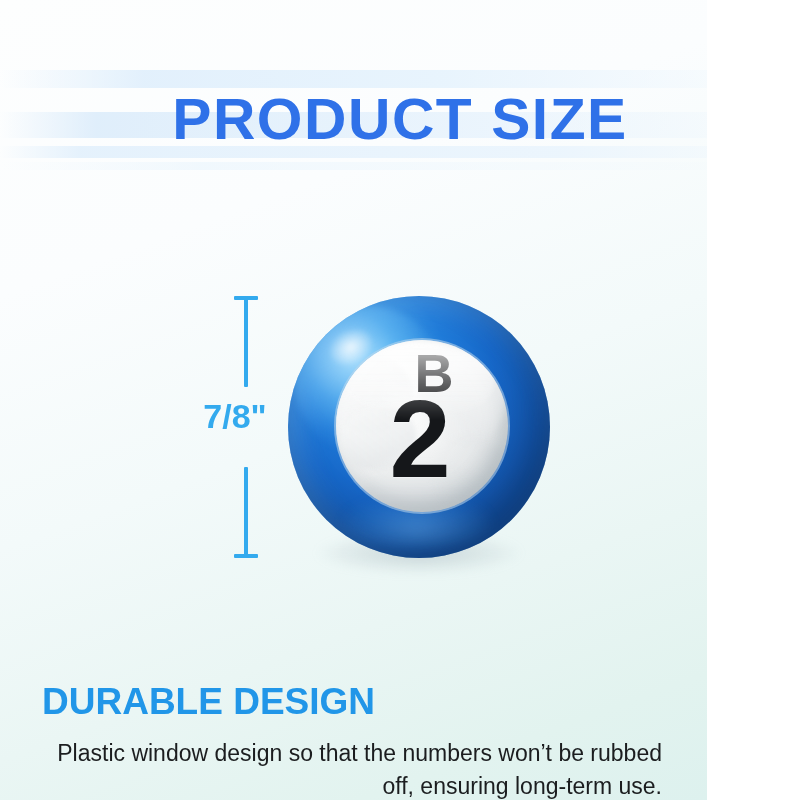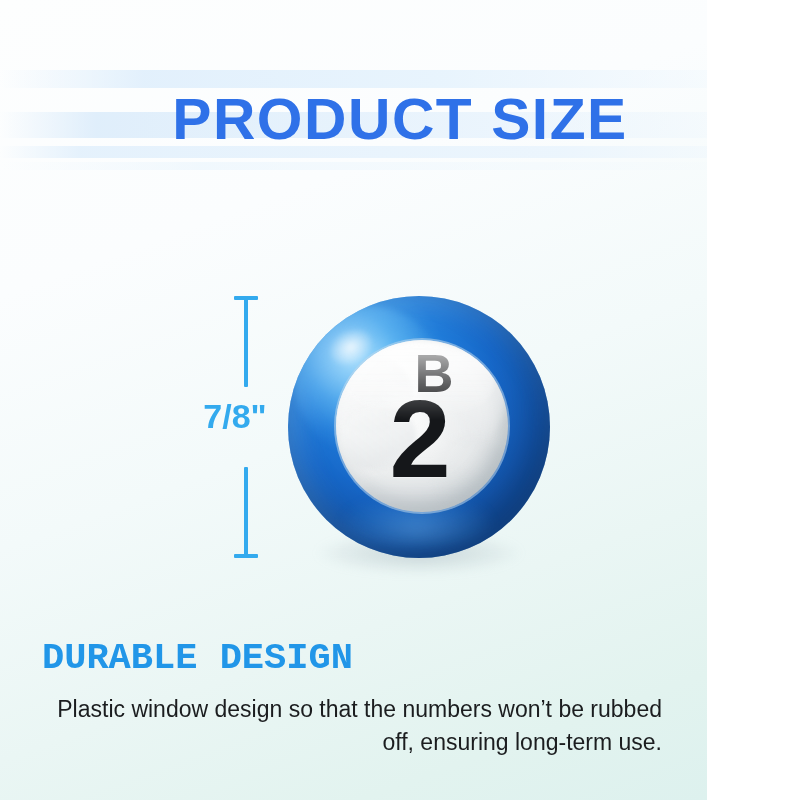--- a/index.html
+++ b/index.html
@@ -323,27 +323,28 @@
   }
 
   
   #feature {
     position: absolute;
     left: 42px;
     top: 636px;
     width: 640px;
   }
   #feature-heading {
-    font-family: Liberation Mono, monospace;
+    font-family: Liberation Sans, sans-serif;
     font-weight: bold;
     font-size: 37px;
     line-height: 44px;
     letter-spacing: 0px;
     color: #2196e8;
     white-space: nowrap;
+    margin-top: 44px;
   }
   #feature-body {
     margin-top: 13px;
     font-family: "Liberation Sans", sans-serif;
     font-weight: normal;
     font-size: 23px;
     line-height: 33px;
     color: #1b1d1f;
     max-width: 620px;
     text-align: right;

